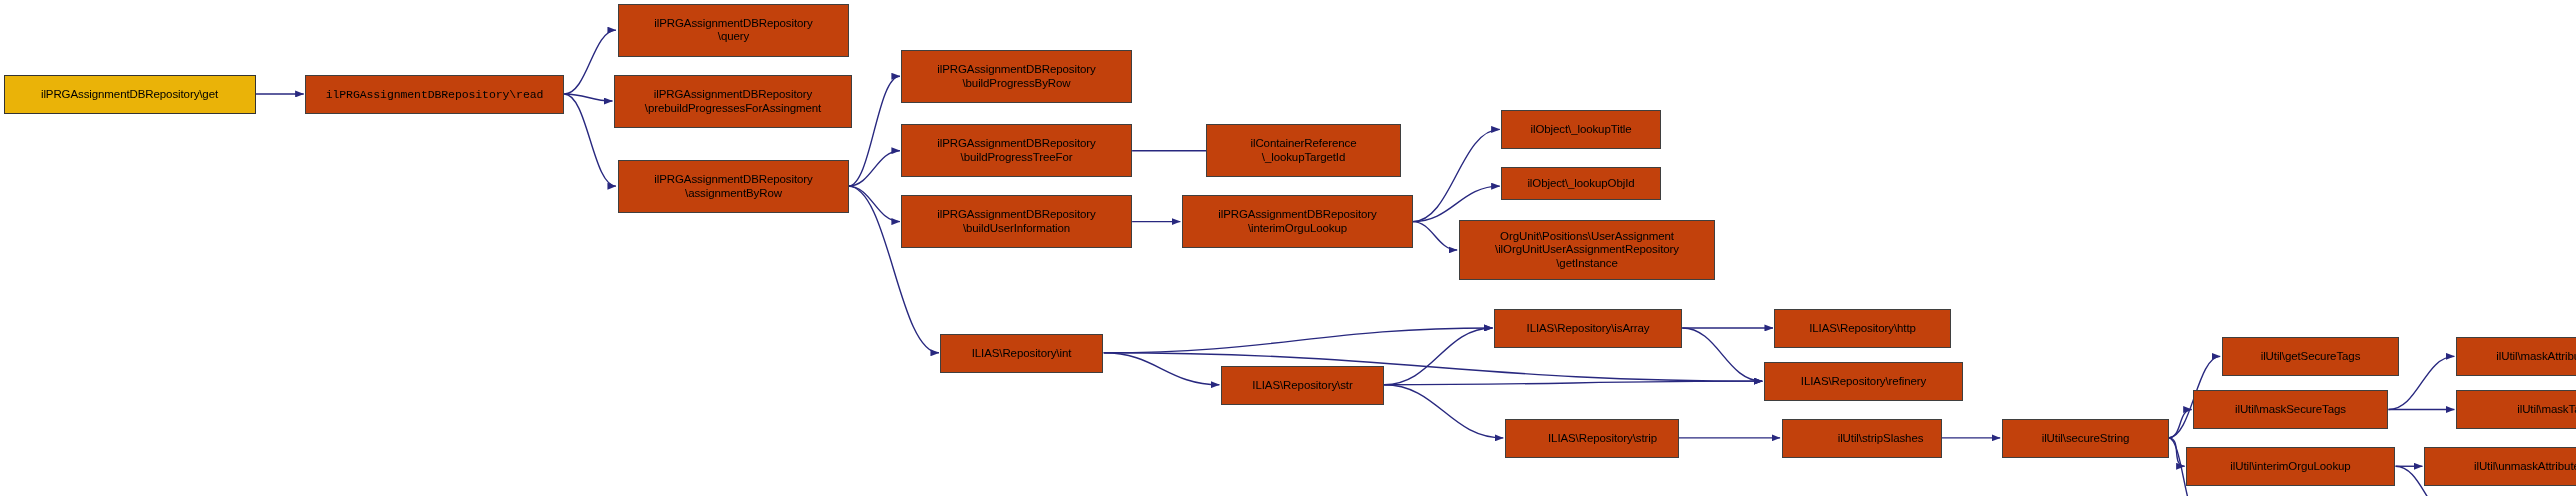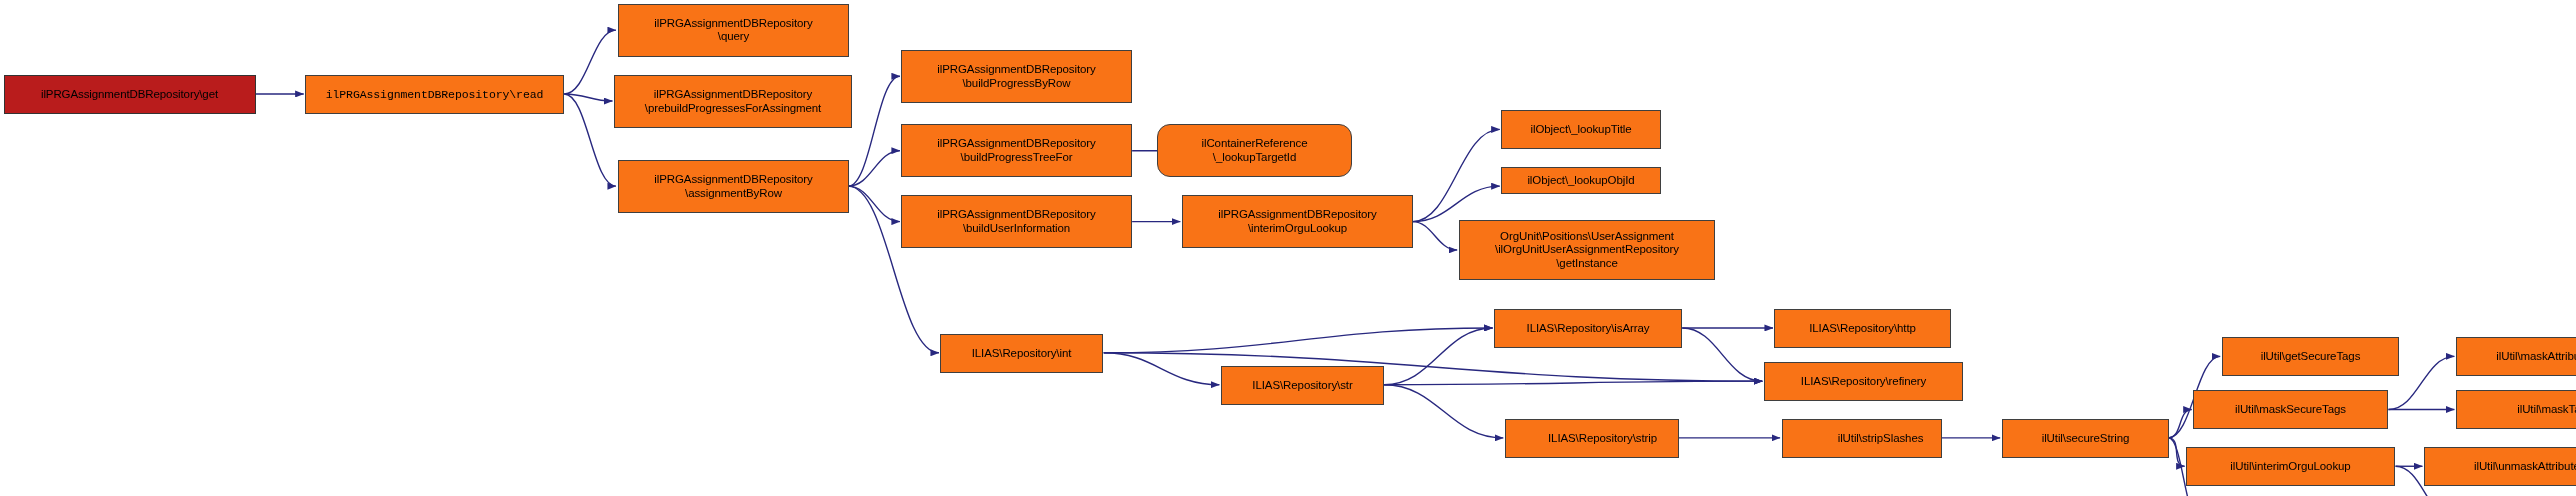--- a/index.html
+++ b/index.html
@@ -16,35 +16,35 @@
     position:absolute;
     left:0; top:0;
     width:2576px;
     height:496px;
     pointer-events:none;
   }
   .gnode{
     position:absolute;
     box-sizing:border-box;
     border:1px solid #3f3f3f;
-    background:#f97316;
+    background:#c2410c;
     color:#000000;
     display:flex;
     align-items:center;
     justify-content:center;
     text-align:center;
     font-size:11.5px;
     line-height:13.5px;
     letter-spacing:-0.1px;
     white-space:pre-line;
     padding:0 4px;
     overflow:hidden;
   }
   .gnode.root{
-    background:#b91c1c;
+    background:#eab308;
     border-color:#333333;
   }
   .gnode .lbl{display:block;width:100%;}
 </style>
 </head>
 <body>
 
 <div id="graph-root">
   <svg id="edge-layer" viewBox="0 0 2584 498" preserveAspectRatio="none">
     <defs>
@@ -95,26 +95,26 @@
       <div class="gnode" style="left: 614px; top: 75px; width: 238px; height: 53px;"><span class="lbl">ilPRGAssignmentDBRepository
 \prebuildProgressesForAssingment</span></div>
       <div class="gnode" style="left: 618px; top: 160px; width: 231px; height: 53px;"><span class="lbl">ilPRGAssignmentDBRepository
 \assignmentByRow</span></div>
       <div class="gnode" style="left: 901px; top: 50px; width: 231px; height: 53px;"><span class="lbl">ilPRGAssignmentDBRepository
 \buildProgressByRow</span></div>
       <div class="gnode" style="left: 901px; top: 124px; width: 231px; height: 53px;"><span class="lbl">ilPRGAssignmentDBRepository
 \buildProgressTreeFor</span></div>
       <div class="gnode" style="left: 901px; top: 195px; width: 231px; height: 53px;"><span class="lbl">ilPRGAssignmentDBRepository
 \buildUserInformation</span></div>
-      <div class="gnode" style="left: 1157px; top: 124px; width: 195px; height: 53px; border-radius: 13px;"><span class="lbl">ilContainerReference
+      <div class="gnode" style="left: 1206px; top: 124px; width: 195px; height: 53px;"><span class="lbl">ilContainerReference
 \_lookupTargetId</span></div>
       <div class="gnode" style="left: 1182px; top: 195px; width: 231px; height: 53px;"><span class="lbl">ilPRGAssignmentDBRepository
 \interimOrguLookup</span></div>
       <div class="gnode" style="left: 1501px; top: 110px; width: 160px; height: 39px;"><span class="lbl">ilObject\_lookupTitle</span></div>
-      <div class="gnode" style="left: 1501px; top: 167px; width: 160px; height: 27px;"><span class="lbl">ilObject\_lookupObjId</span></div>
+      <div class="gnode" style="left: 1501px; top: 167px; width: 160px; height: 33px;"><span class="lbl">ilObject\_lookupObjId</span></div>
       <div class="gnode" style="left: 1459px; top: 220px; width: 256px; height: 60px;"><span class="lbl">OrgUnit\Positions\UserAssignment
 \ilOrgUnitUserAssignmentRepository
 \getInstance</span></div>
       <div class="gnode" style="left: 940px; top: 334px; width: 163px; height: 39px;"><span class="lbl">ILIAS\Repository\int</span></div>
       <div class="gnode" style="left: 1221px; top: 366px; width: 163px; height: 39px;"><span class="lbl">ILIAS\Repository\str</span></div>
       <div class="gnode" style="left: 1494px; top: 309px; width: 188px; height: 39px;"><span class="lbl">ILIAS\Repository\isArray</span></div>
       <div class="gnode" style="left: 1774px; top: 309px; width: 177px; height: 39px;"><span class="lbl">ILIAS\Repository\http</span></div>
       <div class="gnode" style="left: 1764px; top: 362px; width: 199px; height: 39px;"><span class="lbl">ILIAS\Repository\refinery</span></div>
       <div class="gnode" style="left: 1505px; top: 419px; width: 174px; height: 39px; padding-left: 25px;"><span class="lbl">ILIAS\Repository\strip</span></div>
       <div class="gnode" style="left: 1782px; top: 419px; width: 160px; height: 39px; padding-left: 41px;"><span class="lbl">ilUtil\stripSlashes</span></div>

